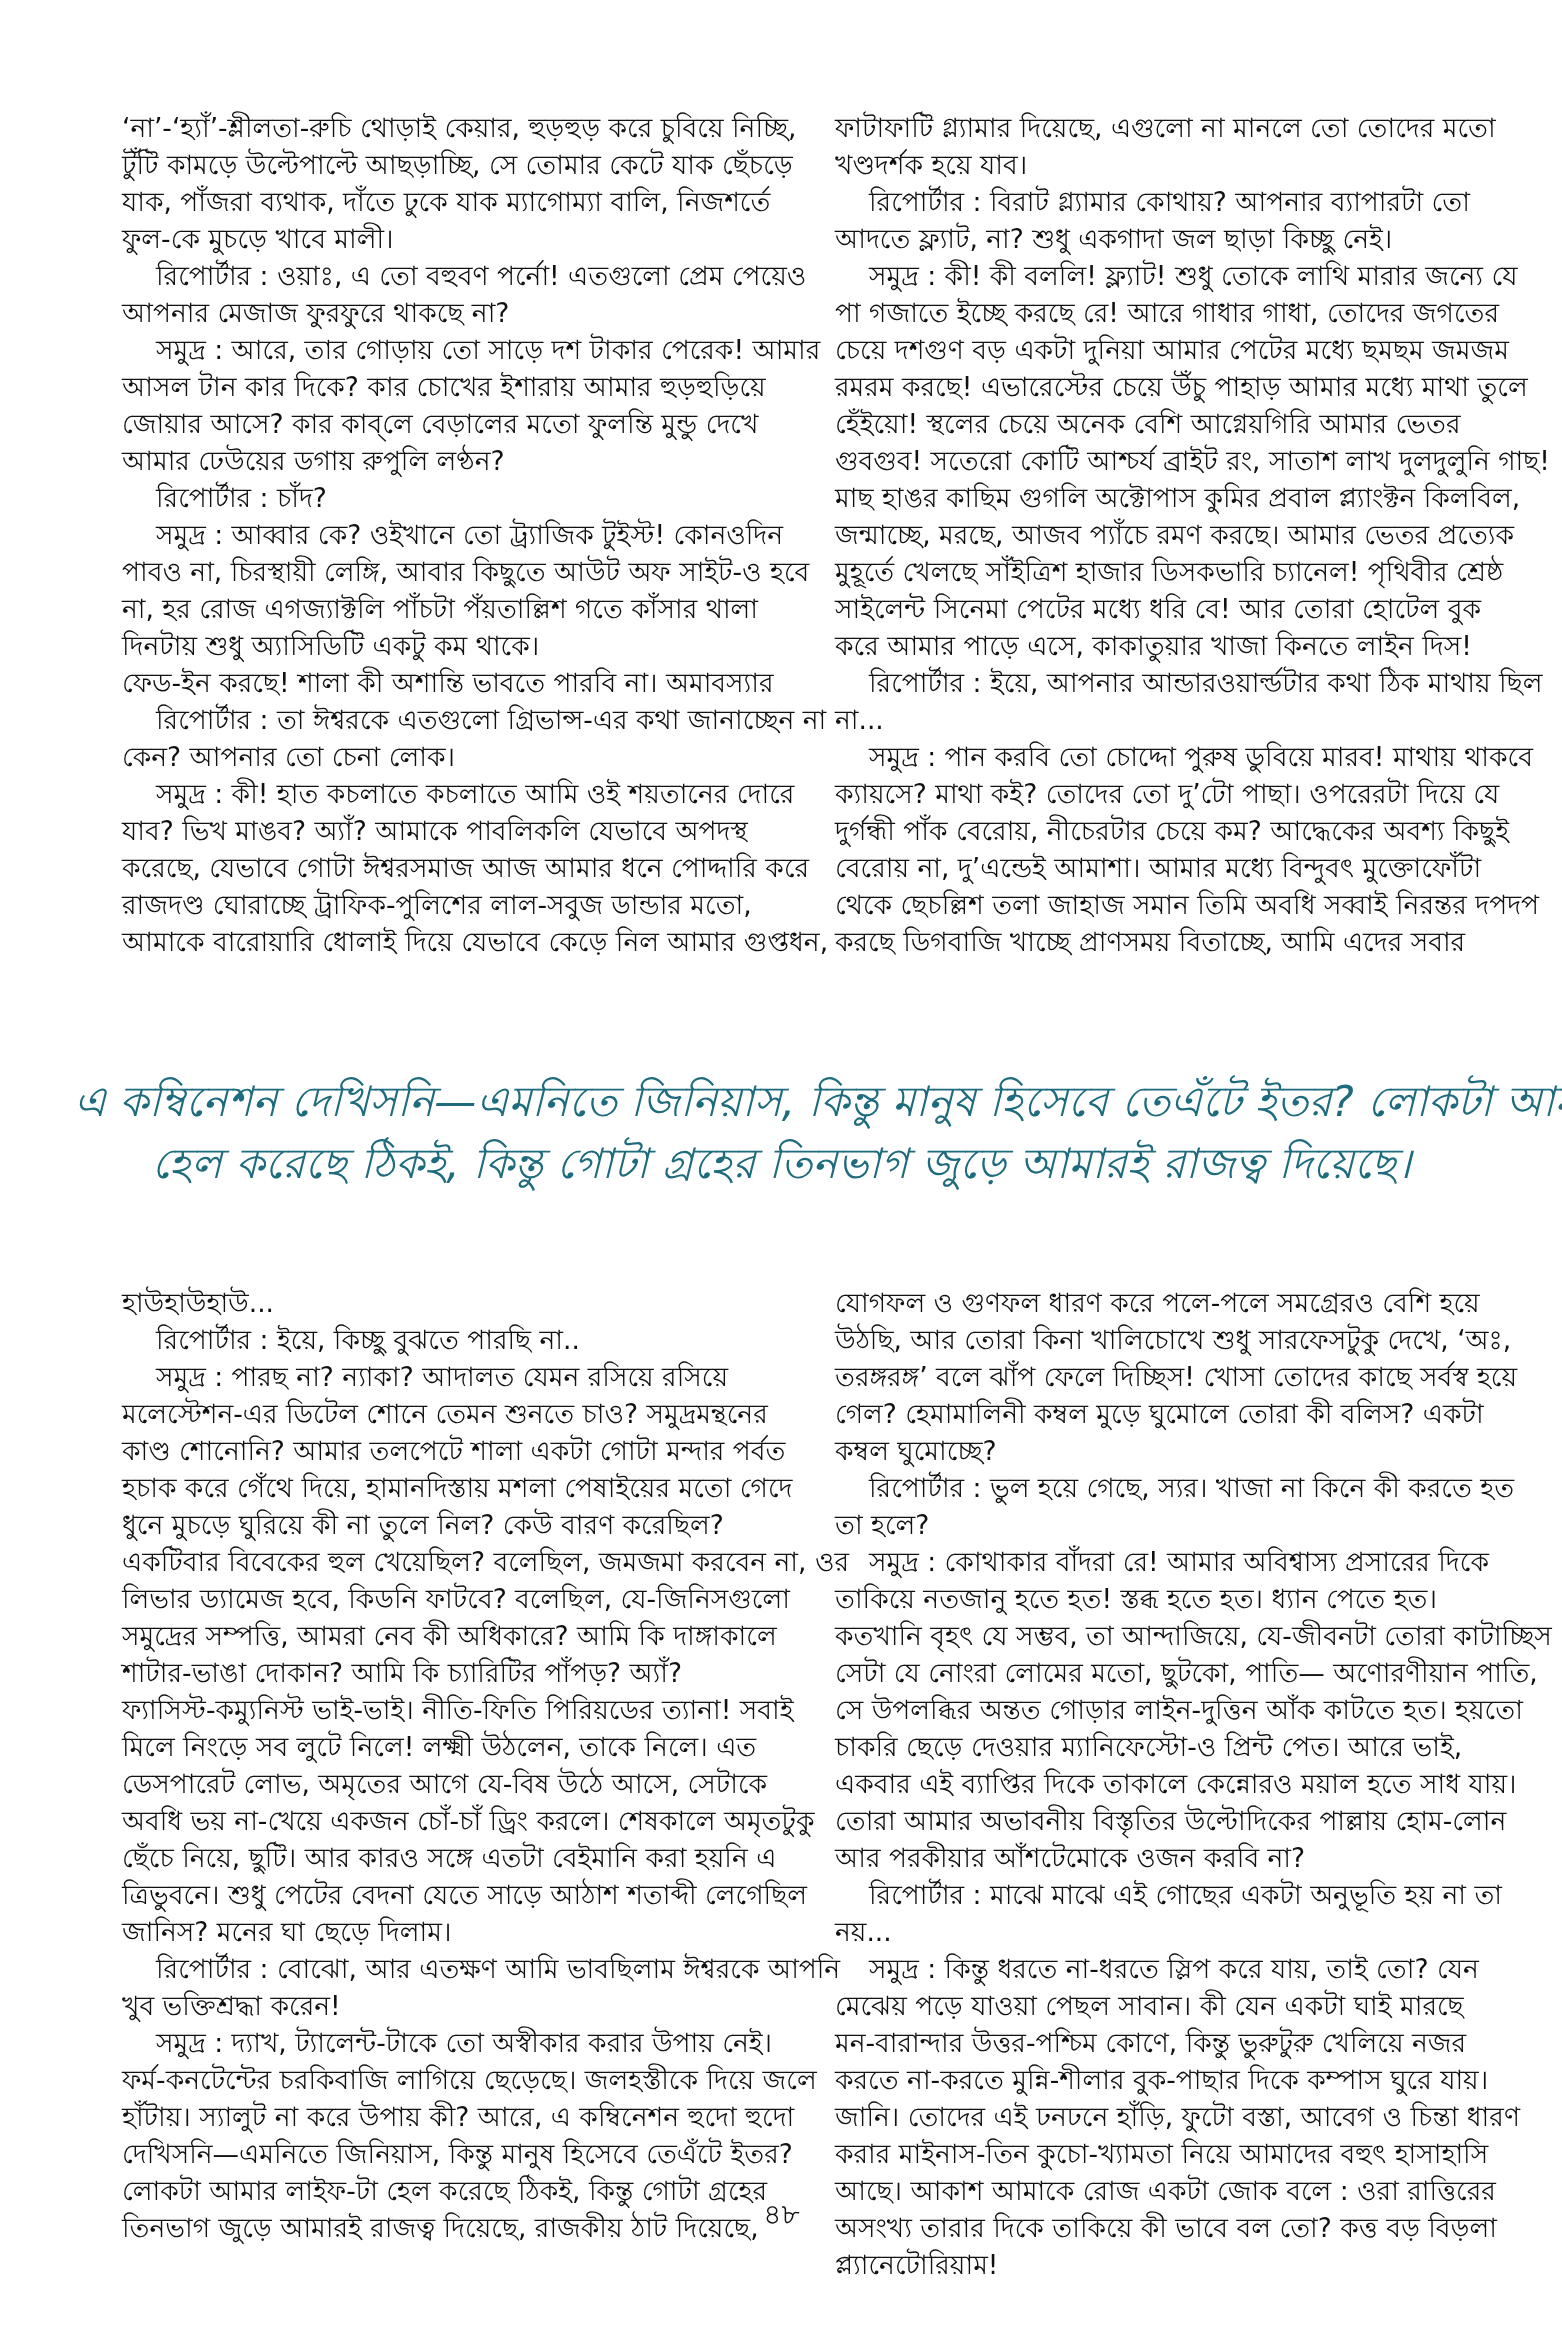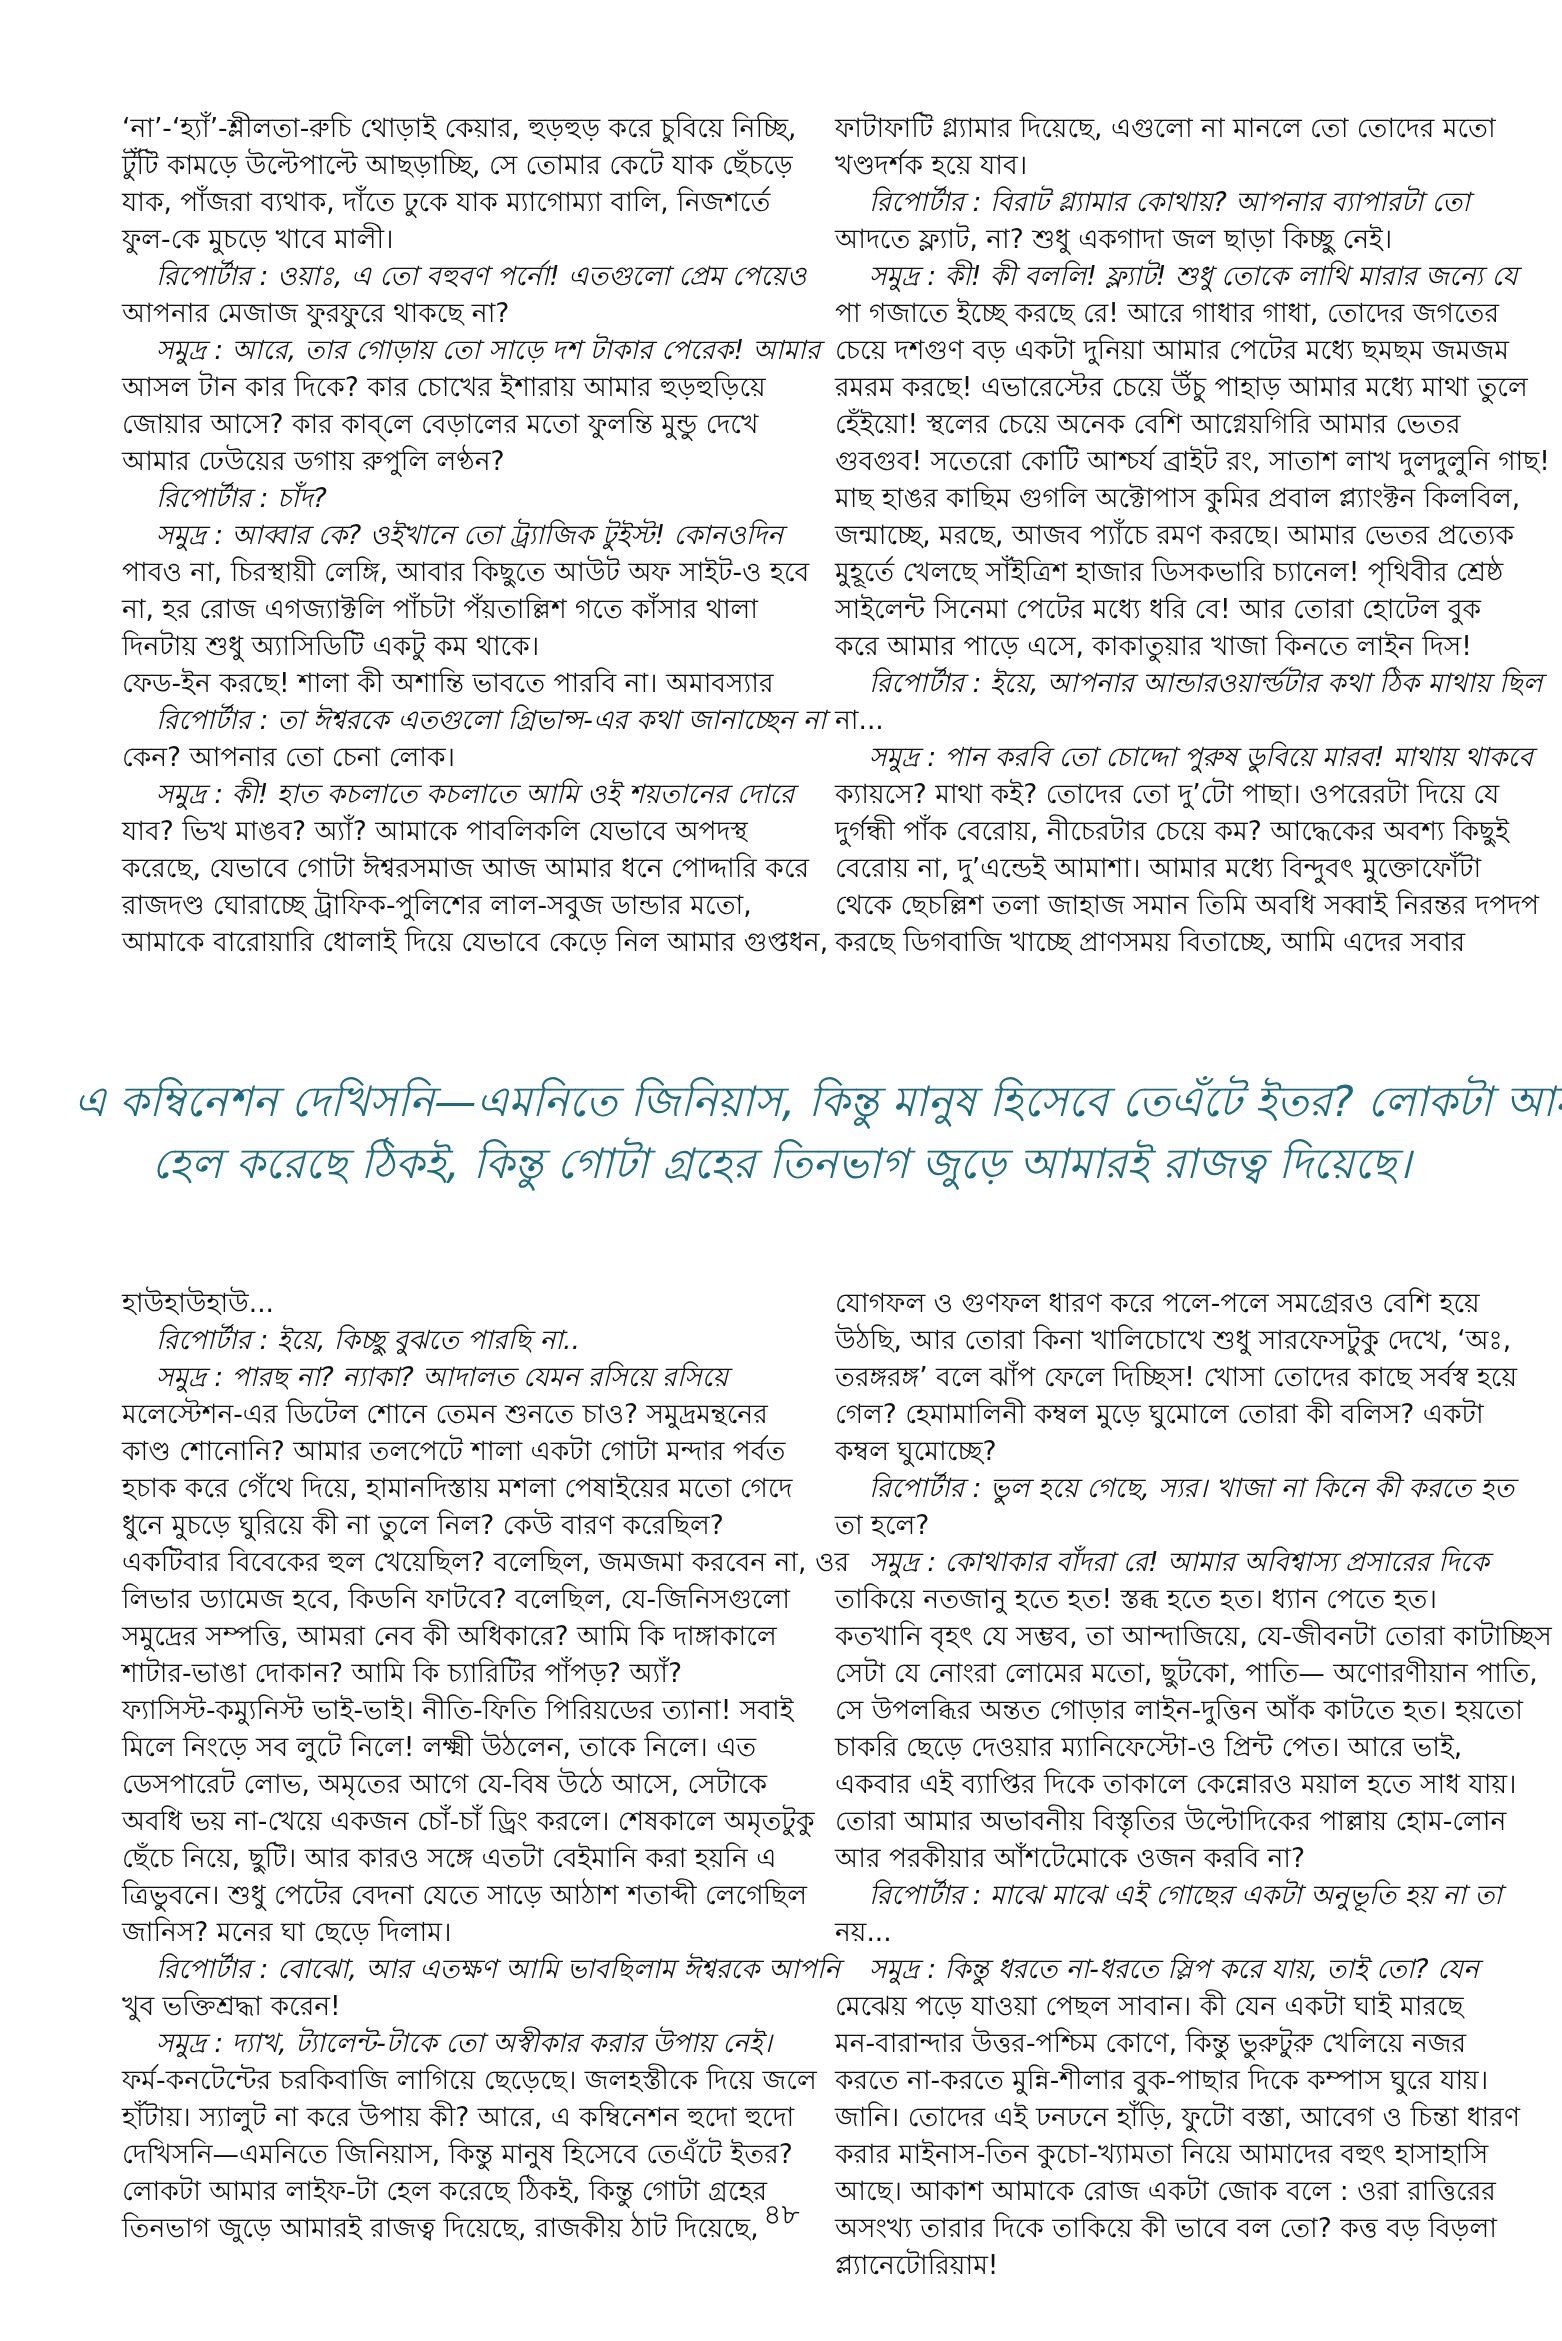--- a/index.html
+++ b/index.html
@@ -29,21 +29,21 @@
     width: 640px;
     flex: 0 0 640px;
   }
   .line {
     font-size: 26.5px;
     line-height: 37px;
     white-space: nowrap;
     text-align: left;
     color: #111111;
   }
-  .line.indent { text-indent: 34px; font-style: italic; }
+  .line.indent { text-indent: 34px; }
   .pull-quote {
     margin-top: 111px;
     padding: 0 74px;
     text-align: center;
     color: #1e6b7d;
     min-height: 125px;
   }
   .pq-line {
     font-size: 42px;
     line-height: 62px;

